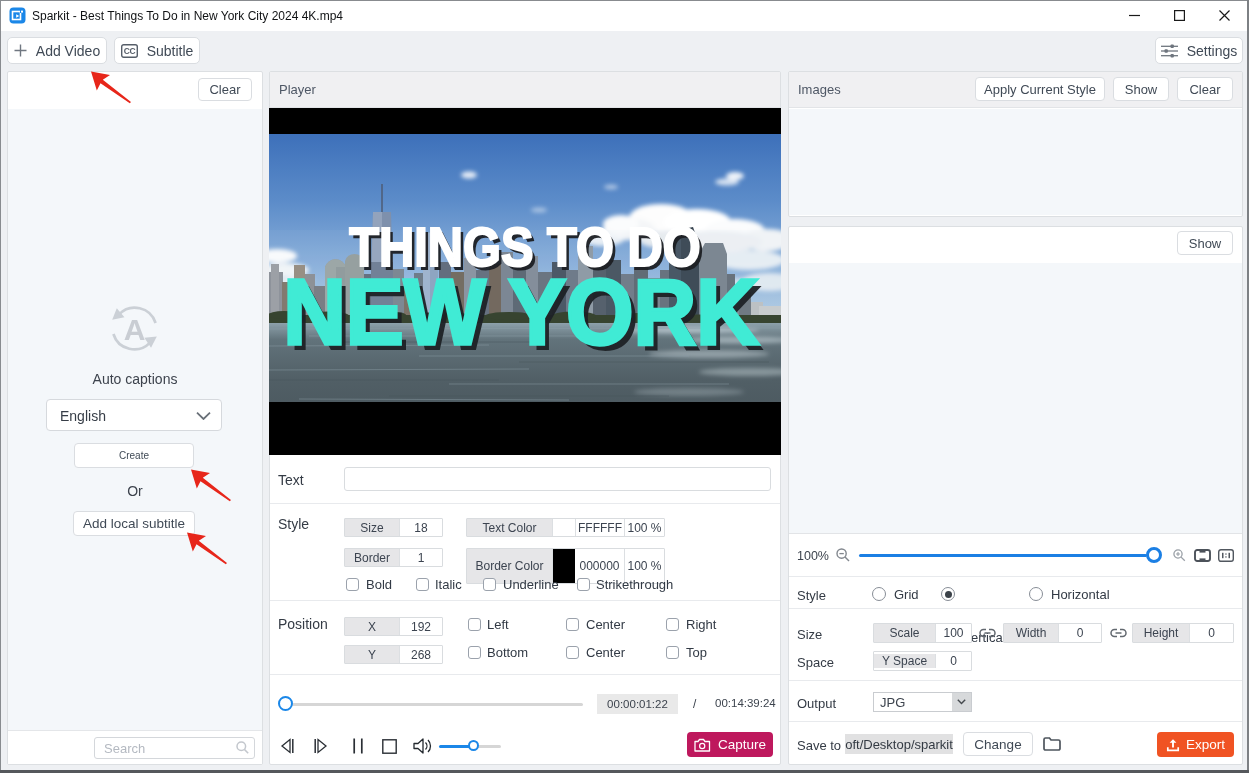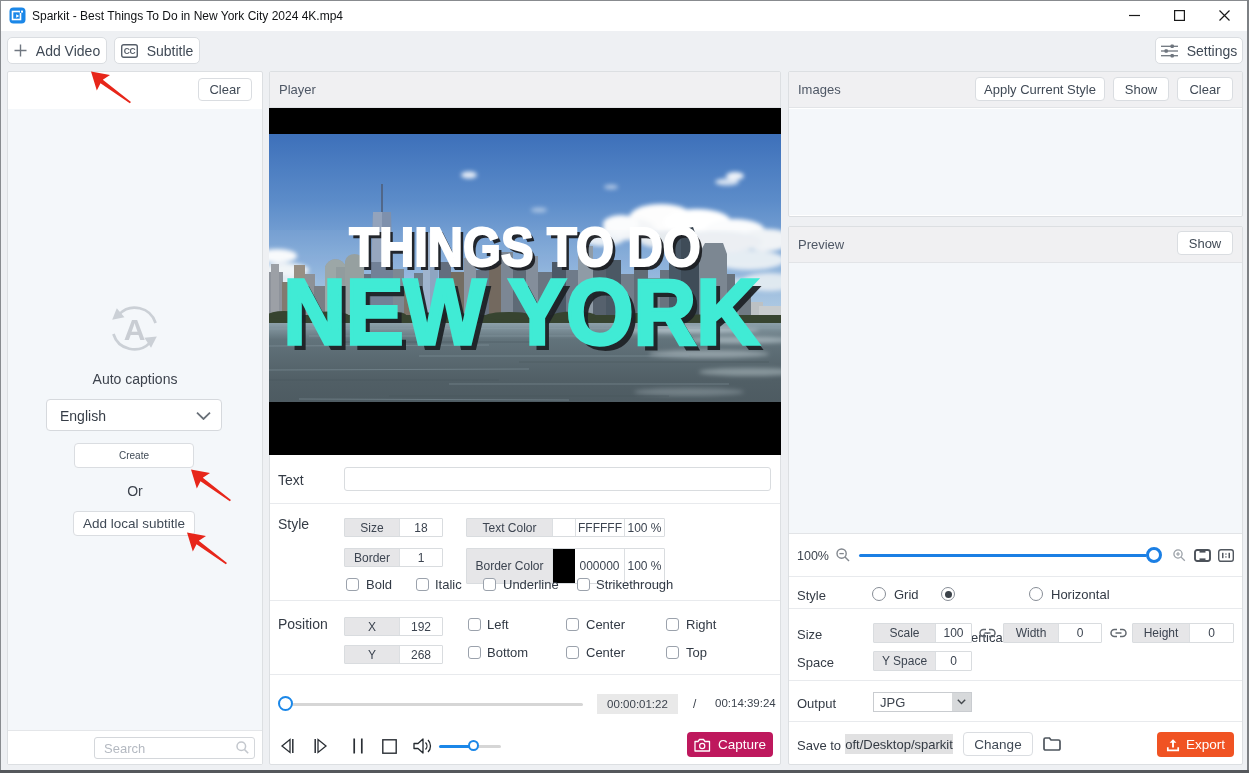--- a/index.html
+++ b/index.html
@@ -385,21 +385,20 @@
 
 <div class="panel" style="left:788px;top:71px;width:455px;height:146px;">
   <div class="phead">Images</div>
   <div class="pbody" style="top:37px;bottom:1px;"></div>
 </div>
 <div class="btn" style="left:975px;top:77px;width:130px;height:24px;">Apply Current Style</div>
 <div class="btn" style="left:1113px;top:77px;width:56px;height:24px;">Show</div>
 <div class="btn" style="left:1177px;top:77px;width:56px;height:24px;">Clear</div>
 
 <div class="panel" style="left:788px;top:226px;width:455px;height:539px;">
-  <div class="phead">Preview</div>
   <div class="pbody" style="top:36px;height:271px;border-bottom:1px solid #e2e4e7;"></div>
 </div>
 <div class="btn" style="left:1177px;top:231px;width:56px;height:24px;">Show</div>
 
 <div class="abs" style="left:797px;top:549px;font-size:12.5px;color:#3c434d;">100%</div>
 <svg class="abs" style="left:836px;top:548px;" width="14" height="14" viewBox="0 0 14 14">
   <circle cx="5.6" cy="5.6" r="4.6" fill="none" stroke="#82878e" stroke-width="1.4"></circle>
   <line x1="9" y1="9" x2="13" y2="13" stroke="#82878e" stroke-width="1.4"></line>
   <line x1="3.4" y1="5.6" x2="7.8" y2="5.6" stroke="#82878e" stroke-width="1.3"></line>
 </svg>
@@ -459,21 +458,21 @@
     <path d="M7 2.5 L4.5 2.5 A 3.5 3.5 0 0 0 4.5 9.5 L7 9.5"></path>
     <path d="M10 2.5 L12.5 2.5 A 3.5 3.5 0 0 1 12.5 9.5 L10 9.5"></path>
     <line x1="5.5" y1="6" x2="11.5" y2="6"></line>
   </g>
 </svg>
 <div class="seg" style="left:1132px;top:623px;width:102px;height:20px;">
     <div class="lab" style="width:57px;">Height</div>
     <div class="val" style="flex:1;">0</div>
   </div>
 <div class="abs" style="left:797px;top:655px;font-size:13px;color:#343b45;">Space</div>
-<div class="seg" style="left:873px;top:651px;width:99px;height:20px;">
+<div class="seg" style="left:873px;top:651px;width:99px;height:20px;align-items:center;">
     <div class="lab" style="width:62px;">Y Space</div>
     <div class="val" style="flex:1;">0</div>
   </div>
 <div class="hr" style="left:789px;width:453px;top:680px;"></div>
 
 <div class="abs" style="left:797px;top:696px;font-size:13px;color:#343b45;">Output</div>
 <div class="abs" style="left:873px;top:692px;width:99px;height:20px;background:#fff;border:1px solid #c9ccd0;display:flex;">
   <div style="flex:1;display:flex;align-items:center;padding-left:6px;font-size:13px;color:#3c434d;">JPG</div>
   <div style="width:19px;background:#d7d9db;display:flex;align-items:center;justify-content:center;">
     <svg width="9" height="6" viewBox="0 0 9 6">

